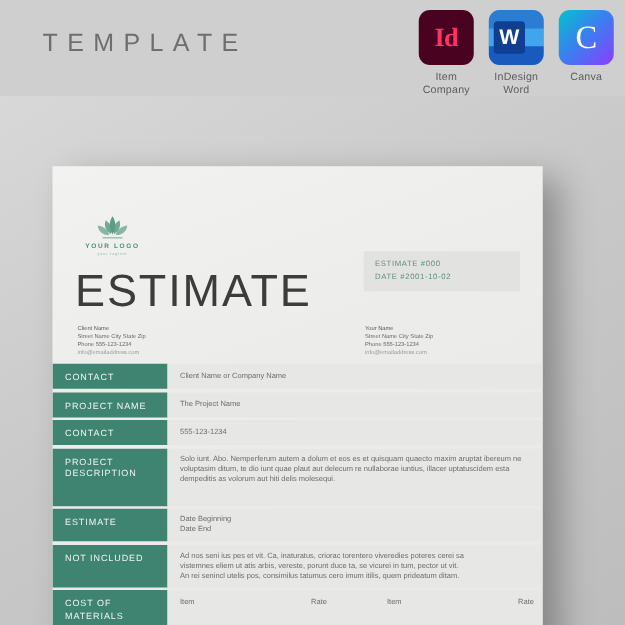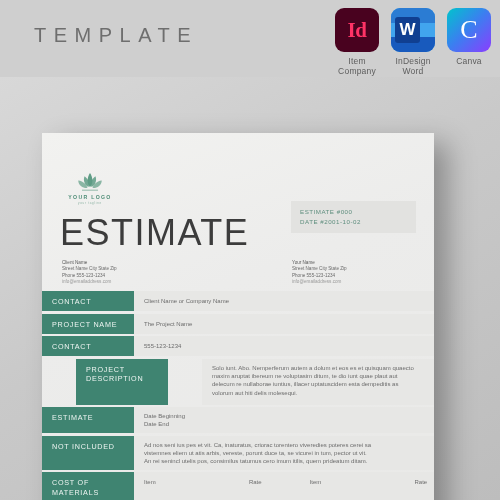--- a/index.html
+++ b/index.html
@@ -107,21 +107,21 @@
   }
   .val{
     flex:1;background:#e7e7e5;
     font-size:6px;line-height:8.4px;color:#6d6d6d;
     padding:6px 14px 6px 10px;box-sizing:border-box;
   }
   .val.tall{padding-top:5px;padding-bottom:5px;}
   .row.r-client .lbl, .row.r-client .val{height:20px;}
   .row.r-contact .lbl, .row.r-contact .val{height:20px;}
   .row.r-project .lbl, .row.r-project .val{height:20px;}
-  .row.r-desc .lbl, .row.r-desc .val{height:46px;margin-left:34px;}
+  .row.r-desc .lbl, .row.r-desc .val{height:46px;}
   .row.r-timeline .lbl, .row.r-timeline .val{height:26px;}
   .row.r-notinc .lbl, .row.r-notinc .val{height:34px;}
   .row.r-cost .lbl, .row.r-cost .val{height:38px;}
   .cost-cols{display:flex;width:100%;}
   .cost-cols span{font-size:6px;color:#6d6d6d;}
   .c-item{flex:0 0 38%;}
   .c-rate{flex:0 0 22%;}
 </style>
 </head>
 <body>

